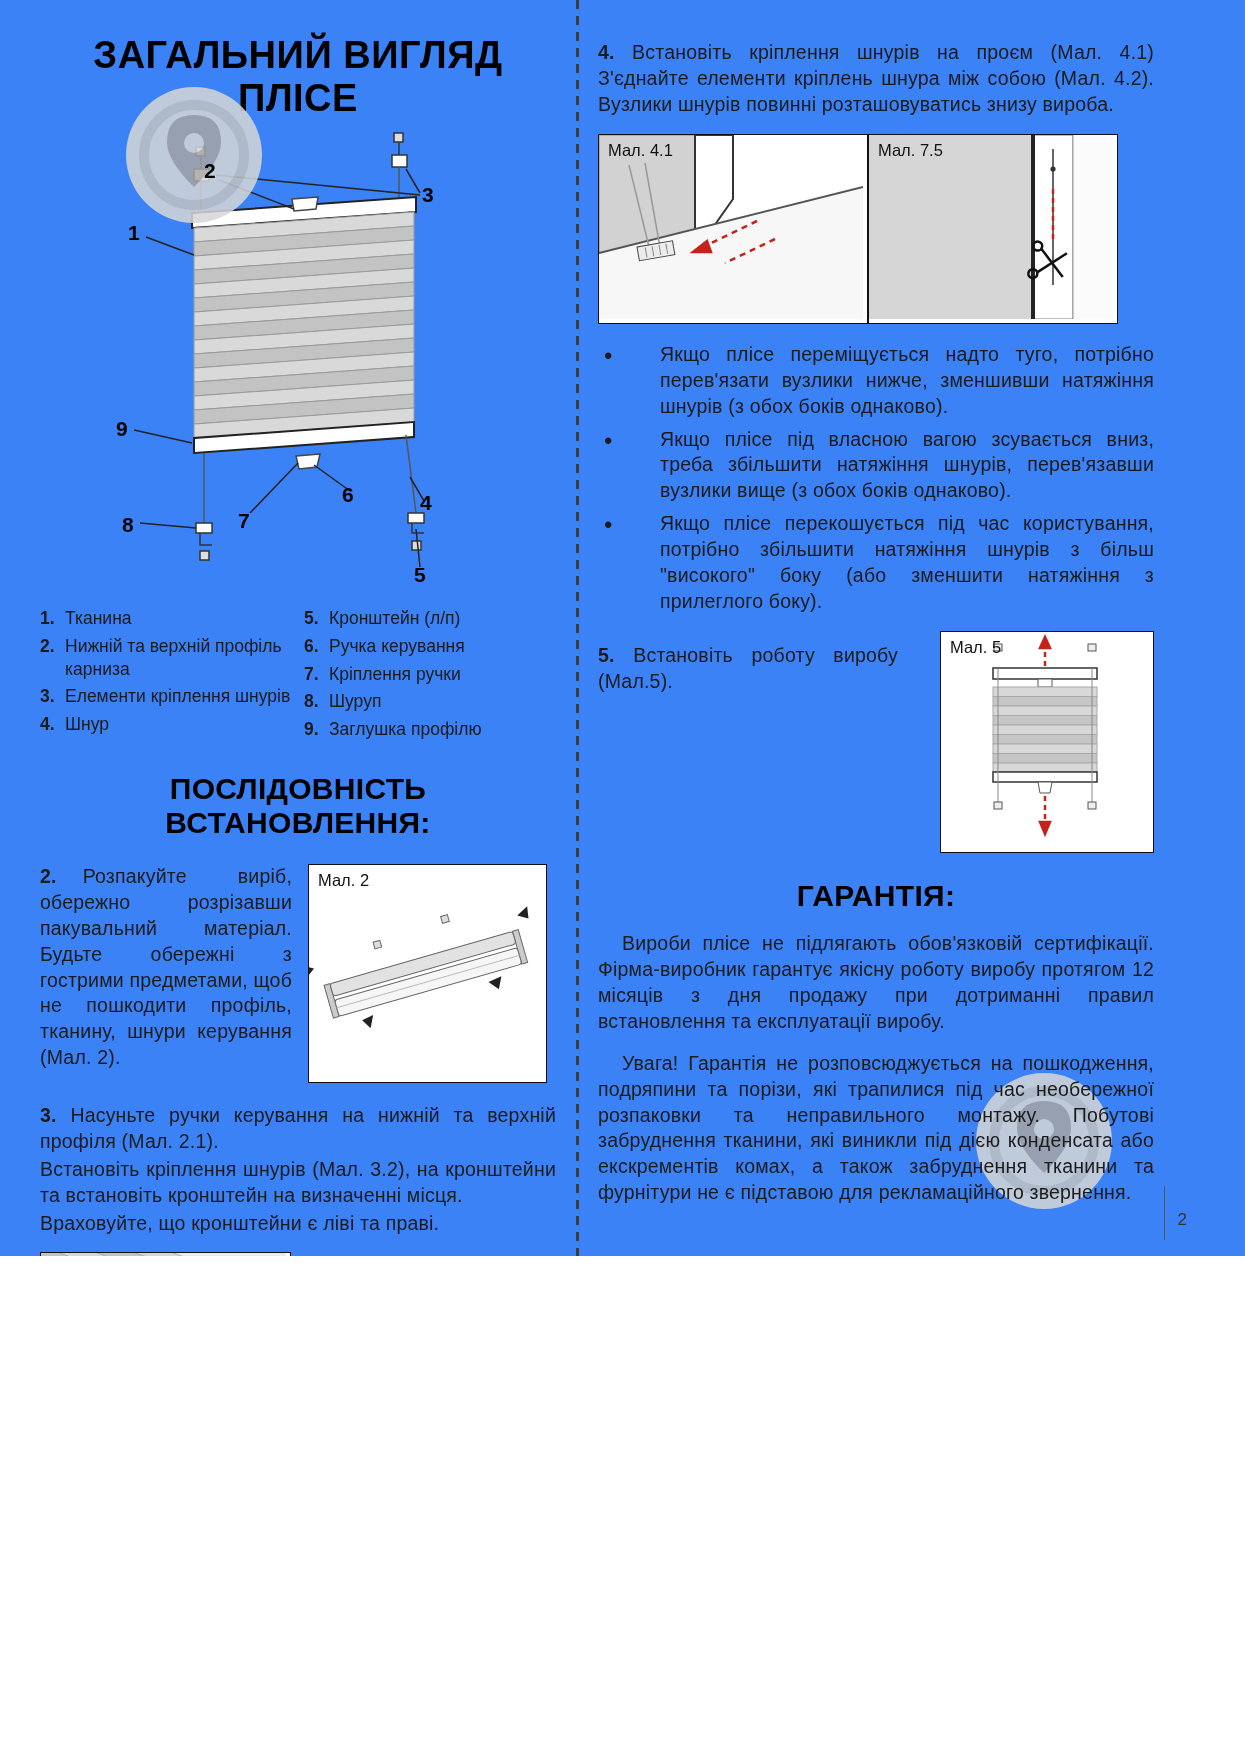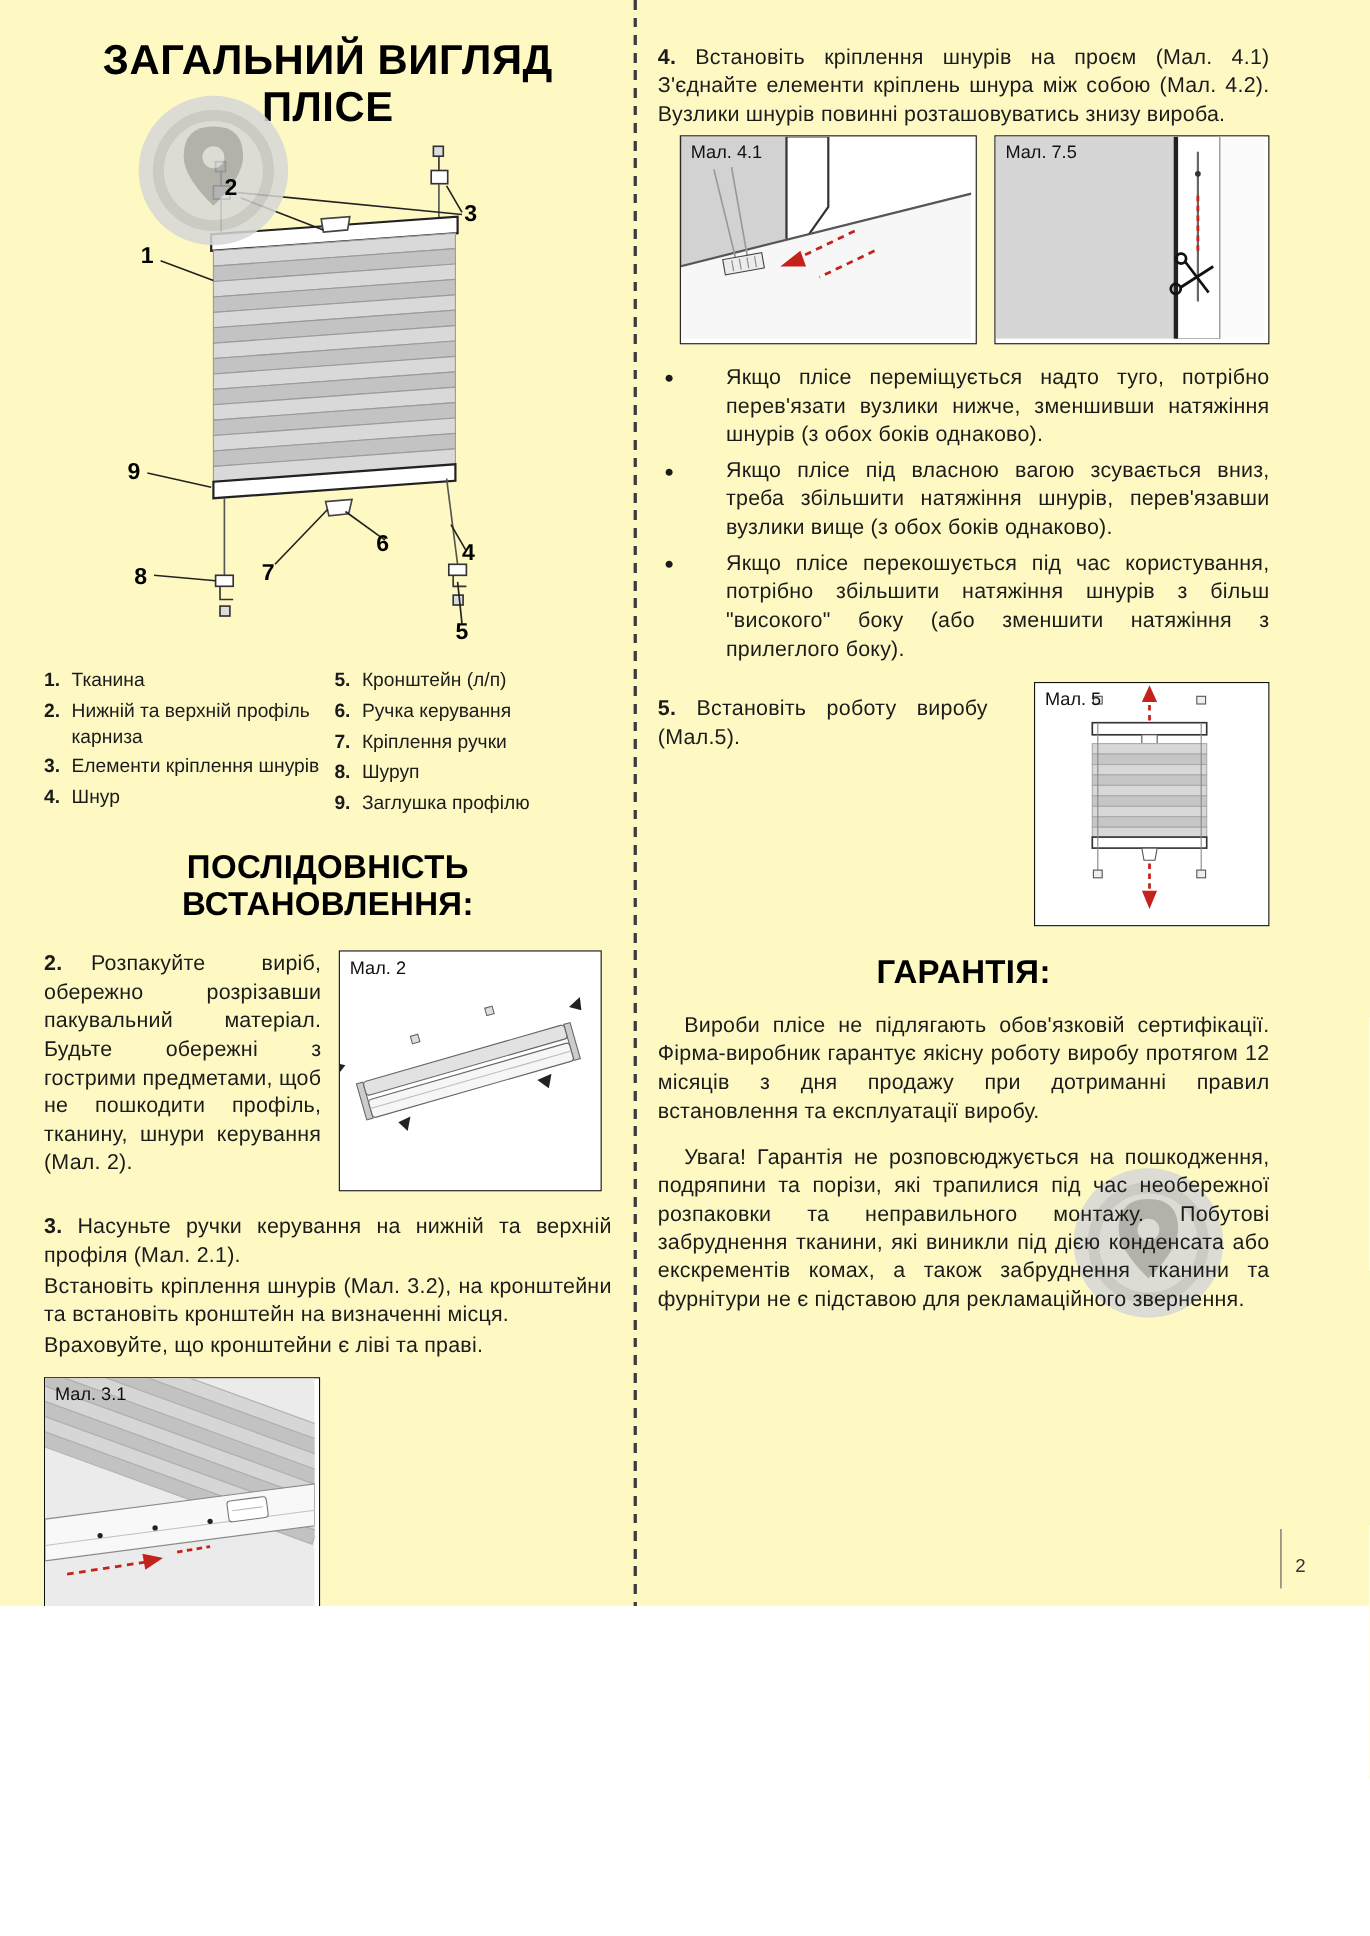--- a/index.html
+++ b/index.html
@@ -1,16 +1,16 @@
 <!DOCTYPE html>
 <html><head>
 <meta charset="utf-8">
 <style>
   html,body{margin:0;padding:0;background:#fff;}
-  .page{position:relative;width:1245px;height:1460px;background:#fef9c3;overflow:hidden;
+  .page{position:relative;width:1245px;height:1256px;background:#3b82f6;overflow:hidden;
         font-family:"Liberation Sans",sans-serif;color:#1b1b1b;}
   .divider{position:absolute;left:576px;top:0;width:2.5px;height:1760px;
         background:repeating-linear-gradient(to bottom,#3c3c3c 0 9px,transparent 9px 16px);}
   .col{position:absolute;top:0;}
   .col-left{left:40px;width:516px;}
   .col-right{left:598px;width:556px;}
   .h1{font-weight:900;font-size:38px;line-height:1.12;text-align:center;color:#000;letter-spacing:.5px;margin-top:34px;}
   .subtitle{font-weight:700;font-size:18.5px;line-height:1.28;text-align:center;color:#000;margin-top:12px;}
   .h2{font-weight:900;font-size:30px;text-align:center;color:#000;margin-top:26px;letter-spacing:.3px;}
   .par{font-size:19.5px;line-height:1.33;text-align:justify;letter-spacing:.2px;}
@@ -25,21 +25,21 @@
   .legend-item .num{position:absolute;left:0;font-weight:800;}
   .figbox{position:relative;border:1.7px solid #111;background:#fff;overflow:hidden;flex:none;}
   .figlabel{position:absolute;top:6px;left:9px;font-size:16.5px;color:#111;z-index:3;}
   .row{display:flex;}
   .step2-row{margin-top:24px;align-items:flex-start;}
   .step2-text{width:252px;}
   .step3{margin-top:20px;}
   .step3 .par{margin-bottom:2px;}
   .figs31{margin-top:16px;gap:28px;flex-direction:column;}
   .step4{padding-top:40px;}
-  .figs4{margin-top:5px;gap:16px;justify-content:flex-end;}
+  .figs4{margin-top:16px;}
   .bullets{margin-top:18px;}
   .bullet{position:relative;padding-left:62px;margin-bottom:7px;}
   .bullet::before{content:"\2022";position:absolute;left:6px;top:-2px;font-size:24px;}
   .adjust{margin-top:14px;}
   .adjust .par{margin-bottom:4px;}
   .step5-row{margin-top:16px;align-items:flex-start;}
   .step5-text{width:300px;padding-top:12px;}
   .warr-par{position:relative;margin-top:18px;}
   .warr-par .par{text-indent:24px;position:relative;z-index:1;}
   .pageline{position:absolute;right:80px;bottom:16px;height:54px;border-left:1.6px solid #555;}

